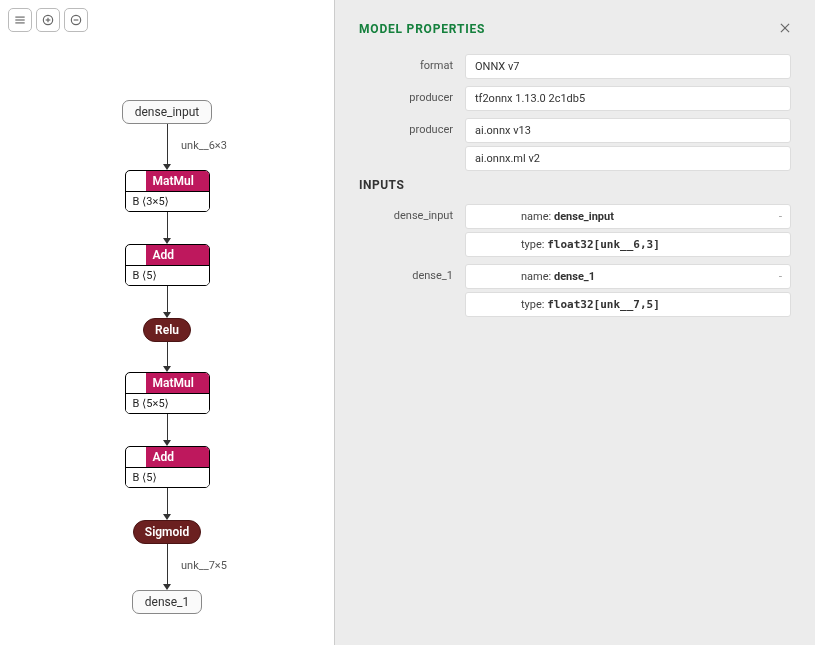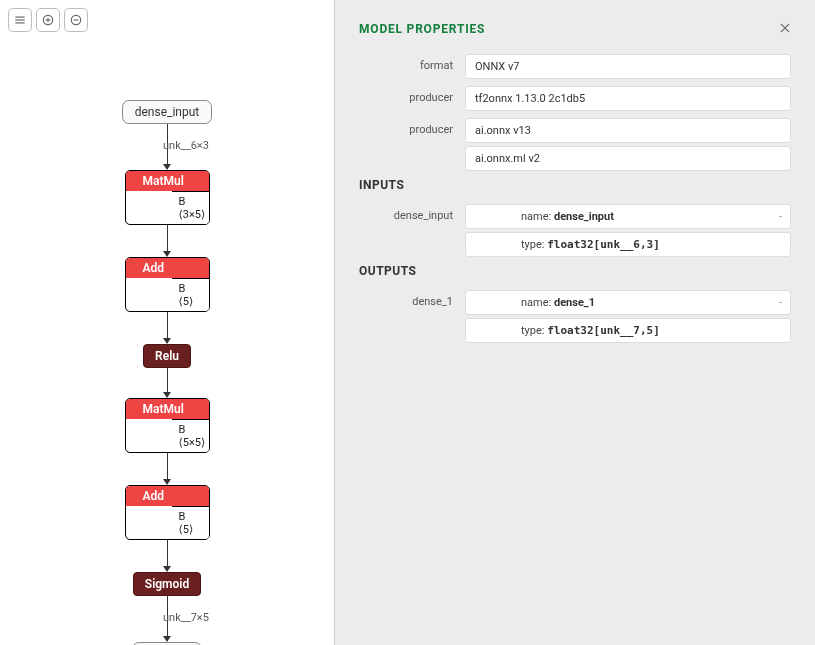--- a/index.html
+++ b/index.html
@@ -59,21 +59,21 @@
     background: #333;
   }
   .arrow-head {
     width: 0; height: 0;
     border-left: 4px solid transparent;
     border-right: 4px solid transparent;
     border-top: 6px solid #333;
   }
   .edge-label {
     position: absolute;
-    left: 0;
+    left: 18px;
     top: 50%;
     transform: translateY(-60%);
     font-size: 11px;
     color: #555;
     white-space: nowrap;
   }
   .tensor-node {
     border: 1px solid #888;
     border-radius: 7px;
     padding: 4px 12px;
@@ -82,38 +82,38 @@
     background: #fafafa;
   }
   .op-node {
     width: 85px;
     border: 1px solid #000;
     border-radius: 5px;
     overflow: hidden;
     font-size: 12px;
   }
   .op-header {
-    background: #ef4444;
+    background: #be185d;
     color: #fff;
     font-weight: 600;
-    padding: 3px 17px;
+    padding: 3px 7px;
+    margin-left: 20px;
   }
   .op-row {
     background: #fff;
     color: #222;
     padding: 3px 7px;
     border-top: 1px solid #000;
     font-size: 11px;
-    margin-left: 46px;
   }
   .act-node {
     background: #6b2020;
     color: #fff;
     border: 1px solid #4a1414;
-    border-radius: 4px;
+    border-radius: 12px;
     padding: 4px 11px;
     font-size: 12px;
     font-weight: 600;
   }
   
   .right {
     flex: 1;
     background: #ececec;
     border-left: 1px solid #ccc;
     padding: 22px 24px;
@@ -305,21 +305,20 @@
         <span class="kv-val">dense_input</span>
         <span class="toggle-dash">-</span>
       </div>
       <div class="prop-value">
         <span class="kv-key">type:</span>
         <span class="mono">float32[unk__6,3]</span>
       </div>
     </div>
   </div>
 
-  <div class="section-title">OUTPUTS</div>
   <div class="prop-row">
     <div class="prop-label">dense_1</div>
     <div class="prop-values">
       <div class="prop-value">
         <span class="kv-key">name:</span>
         <span class="kv-val">dense_1</span>
         <span class="toggle-dash">-</span>
       </div>
       <div class="prop-value">
         <span class="kv-key">type:</span>

